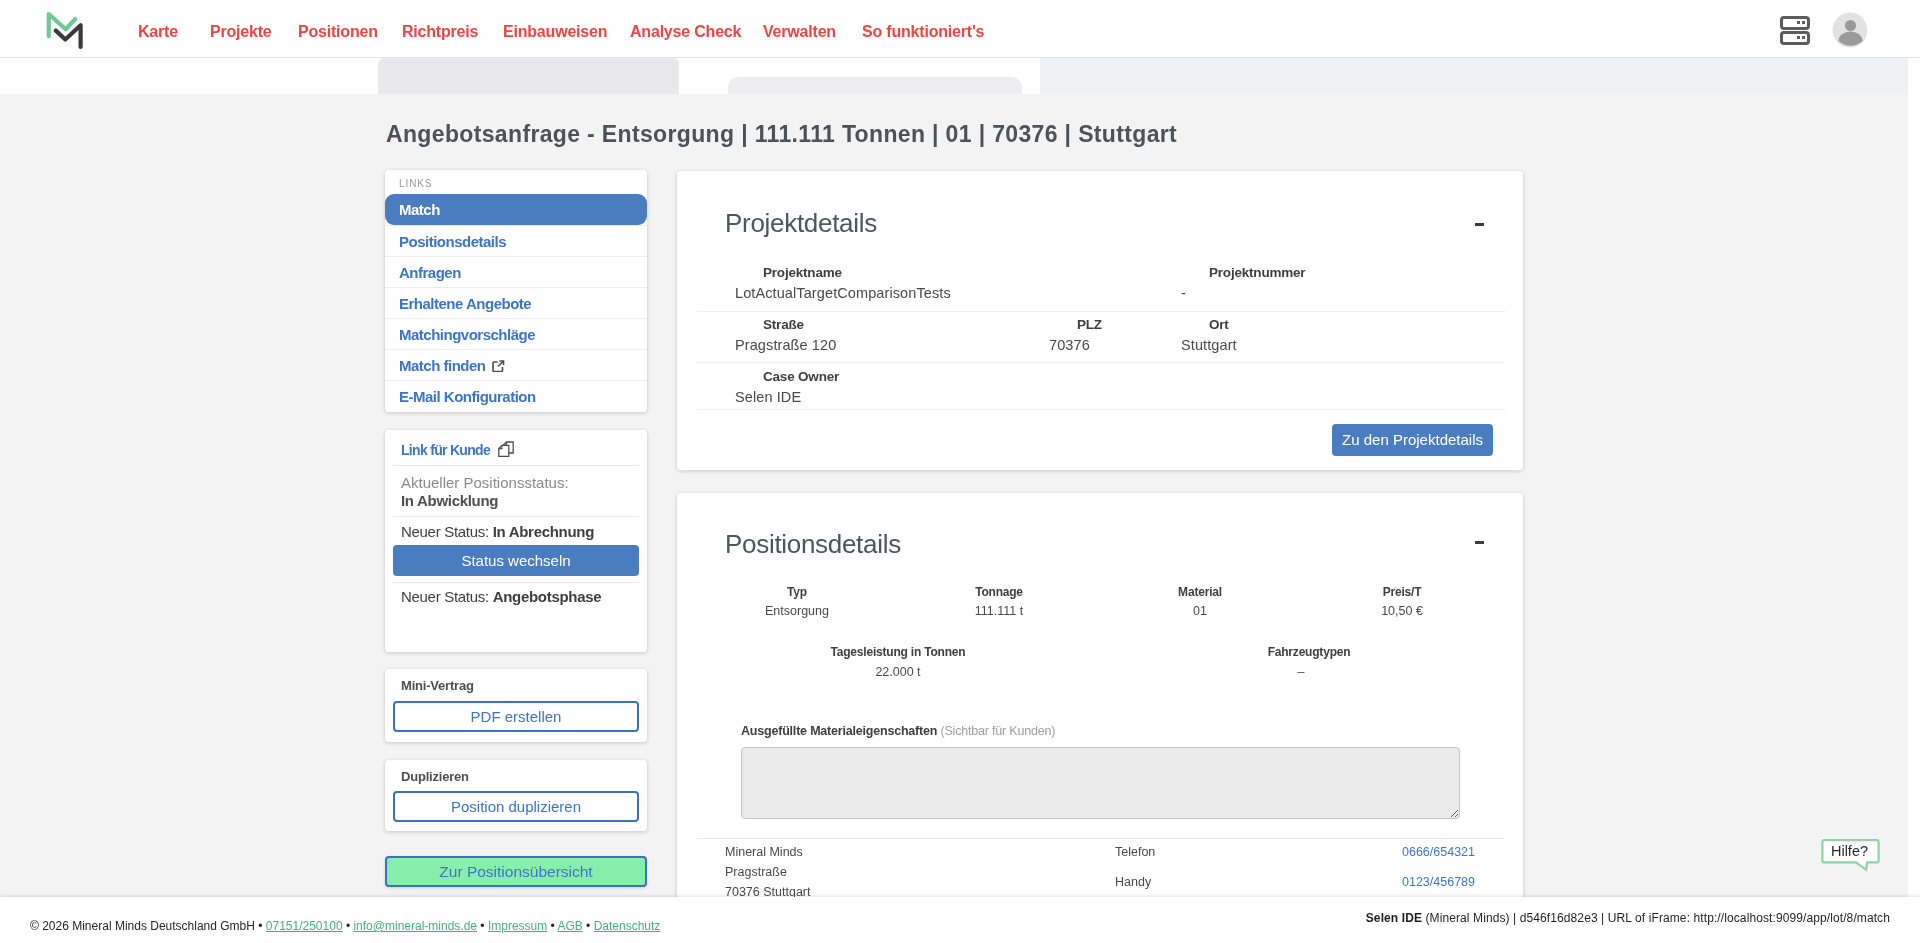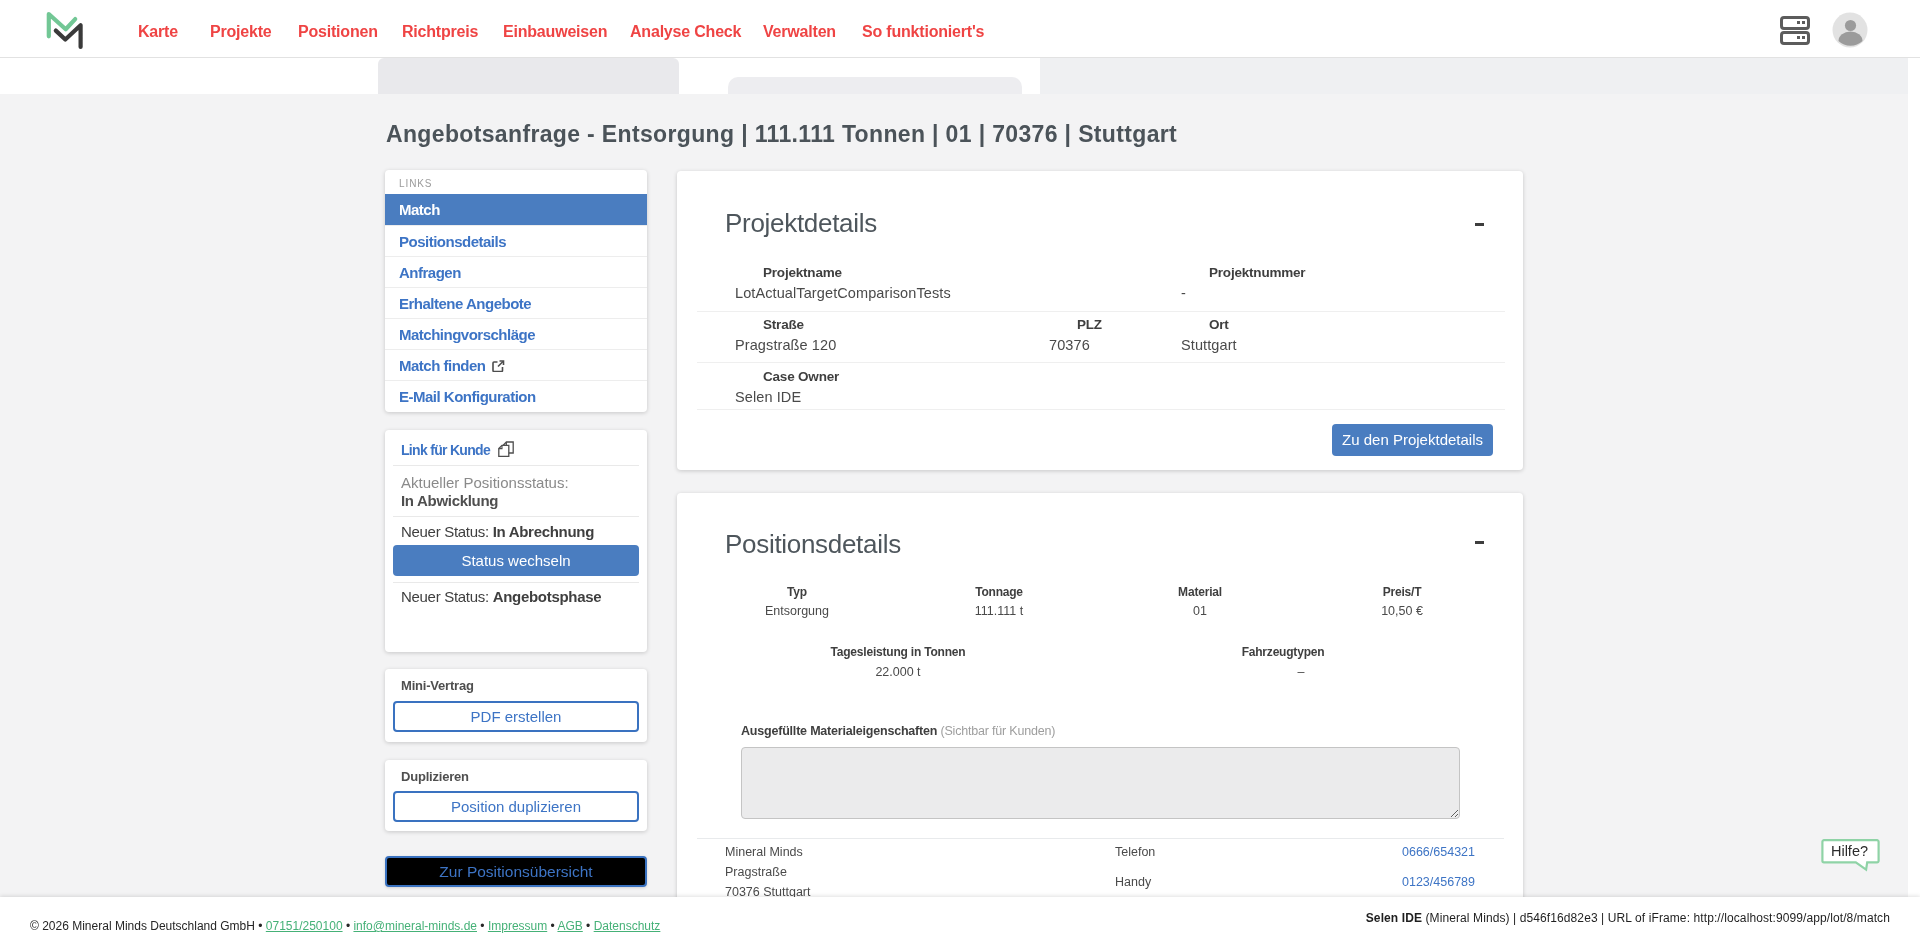--- a/index.html
+++ b/index.html
@@ -17,34 +17,34 @@
   
   #main { position:absolute; left:0; top:94px; width:1908px; height:849px; background:#f3f3f4; }
   #rightstrip { position:absolute; left:1908px; top:58px; width:12px; height:885px; background:#fff; }
   h1.pagetitle { position:absolute; left:386px; top:121px; font-size:23px; font-weight:700; color:#4b5359; letter-spacing:0.35px; white-space:nowrap; }
   .card { position:absolute; background:#fff; border-radius:4px; box-shadow:0 1px 4px rgba(0,0,0,0.18); }
   
   #menu { left:385px; top:170px; width:262px; height:242px; }
   #menu .hdr { height:24px; line-height:27px; padding-left:14px; font-size:10px; color:#9b9b9b; letter-spacing:0.9px; }
   #menu ul { list-style:none; }
   #menu li { height:31px; line-height:31px; padding-left:14px; font-size:15px; font-weight:700; color:#3d74c5; border-top:1px solid #ededed; white-space:nowrap; letter-spacing:-0.5px; }
-  #menu li.sel { background:#4a7dc0; color:#fff; border-top-color:#4a7dc0; }
+  #menu li.sel { background:#4a7dc0; color:#fff; border-top-color:#4a7dc0;border-radius:9px; }
   .exticon { display:inline-block; vertical-align:-1px; margin-left:6px; }
   
   #status { left:385px; top:430px; width:262px; height:222px; padding:0 8px; }
   .linkblue { color:#3d74c5; }
   .divider { border-top:1px solid #e9e9e9; }
   .btn-fill { display:block; width:100%; background:#4a7dc0; color:#fff; text-align:center; font-size:15px; border-radius:4px; height:31px; line-height:31px; }
   .btn-outline-blue { display:block; width:100%; background:#fff; border:2px solid #3a72c0; color:#3d74c5; text-align:center; font-size:15px; border-radius:4px; height:31px; line-height:27px; }
   .btn-outline-red { display:block; width:100%; background:#fff; border:2px solid #e2574b; color:#383838; text-align:center; font-size:15px; border-radius:4px; height:30px; line-height:26px; }
   
   #mini { left:385px; top:669px; width:262px; height:73px; padding:0 8px; }
   #dupl { left:385px; top:760px; width:262px; height:71px; padding:0 8px; }
   .cardtitle-sm { font-size:13px; font-weight:700; color:#4f4f4f; padding-left:8px; letter-spacing:-0.2px; }
-  #posover { position:absolute; left:385px; top:856px; width:262px; height:31px; background:#000000; border:2px solid #3a72c0; color:#3d74c5; border-radius:4px; text-align:center; font-size:15.5px; line-height:27px; box-shadow:0 1px 3px rgba(0,0,0,0.14); }
+  #posover { position:absolute; left:385px; top:856px; width:262px; height:31px; background:#86efac; border:2px solid #3a72c0; color:#3d74c5; border-radius:4px; text-align:center; font-size:15.5px; line-height:27px; box-shadow:0 1px 3px rgba(0,0,0,0.14); }
   
   #proj { left:677px; top:171px; width:846px; height:299px; }
   #pos  { left:677px; top:493px; width:846px; height:470px; }
   .bigtitle { position:absolute; font-size:26px; letter-spacing:-0.3px; color:#4e565c; white-space:nowrap; }
   .minus { position:absolute; width:9px; height:3px; background:#3d3d3d; }
   .lbl { position:absolute; font-size:13.5px; font-weight:700; color:#3f3f3f; white-space:nowrap; letter-spacing:-0.2px;padding-left:28px; }
   .plbl { position:absolute; font-size:12px; font-weight:700; color:#3f3f3f; white-space:nowrap; letter-spacing:-0.2px; }
   .pval { position:absolute; font-size:12.5px; color:#4a4a4a; white-space:nowrap; }
   .cval { position:absolute; font-size:12.5px; color:#4a4a4a; white-space:nowrap; }
   .cval.linkblue { color:#3d74c5; }
@@ -180,21 +180,21 @@
   <div class="plbl cc" style="left:120px; top:92px;">Typ</div>
   <div class="pval cc" style="left:120px; top:111px;">Entsorgung</div>
   <div class="plbl cc" style="left:322px; top:92px;">Tonnage</div>
   <div class="pval cc" style="left:322px; top:111px;">111.111 t</div>
   <div class="plbl cc" style="left:523px; top:92px;">Material</div>
   <div class="pval cc" style="left:523px; top:111px;">01</div>
   <div class="plbl cc" style="left:725px; top:92px;">Preis/T</div>
   <div class="pval cc" style="left:725px; top:111px;">10,50 €</div>
   <div class="plbl cc" style="left:221px; top:152px;">Tagesleistung in Tonnen</div>
   <div class="pval cc" style="left:221px; top:172px;">22.000 t</div>
-  <div class="plbl cc" style="left:606px; top:152px;">Fahrzeugtypen</div>
+  <div class="plbl cc" style="left:632px; top:152px;">Fahrzeugtypen</div>
   <div class="pval cc" style="left:624px; top:172px;">–</div>
   <div style="position:absolute; left:64px; top:231px; font-size:12.5px; letter-spacing:-0.2px; white-space:nowrap;"><b style="color:#3f3f3f;">Ausgefüllte Materialeigenschaften</b> <span style="color:#9e9e9e;">(Sichtbar für Kunden)</span></div>
   <textarea class="matprop" style=""></textarea>
   <div class="hline" style="left:20px; top:345px; width:807px; background:#e8eaec;"></div>
   <div class="cval" style="left:48px; top:352px;">Mineral Minds</div>
   <div class="cval" style="left:48px; top:372px;">Pragstraße</div>
   <div class="cval" style="left:48px; top:392px;">70376 Stuttgart</div>
   <div class="cval" style="left:438px; top:352px;">Telefon</div>
   <div class="cval linkblue" style="right:48px; top:352px;">0666/654321</div>
   <div class="cval" style="left:438px; top:382px;">Handy</div>

